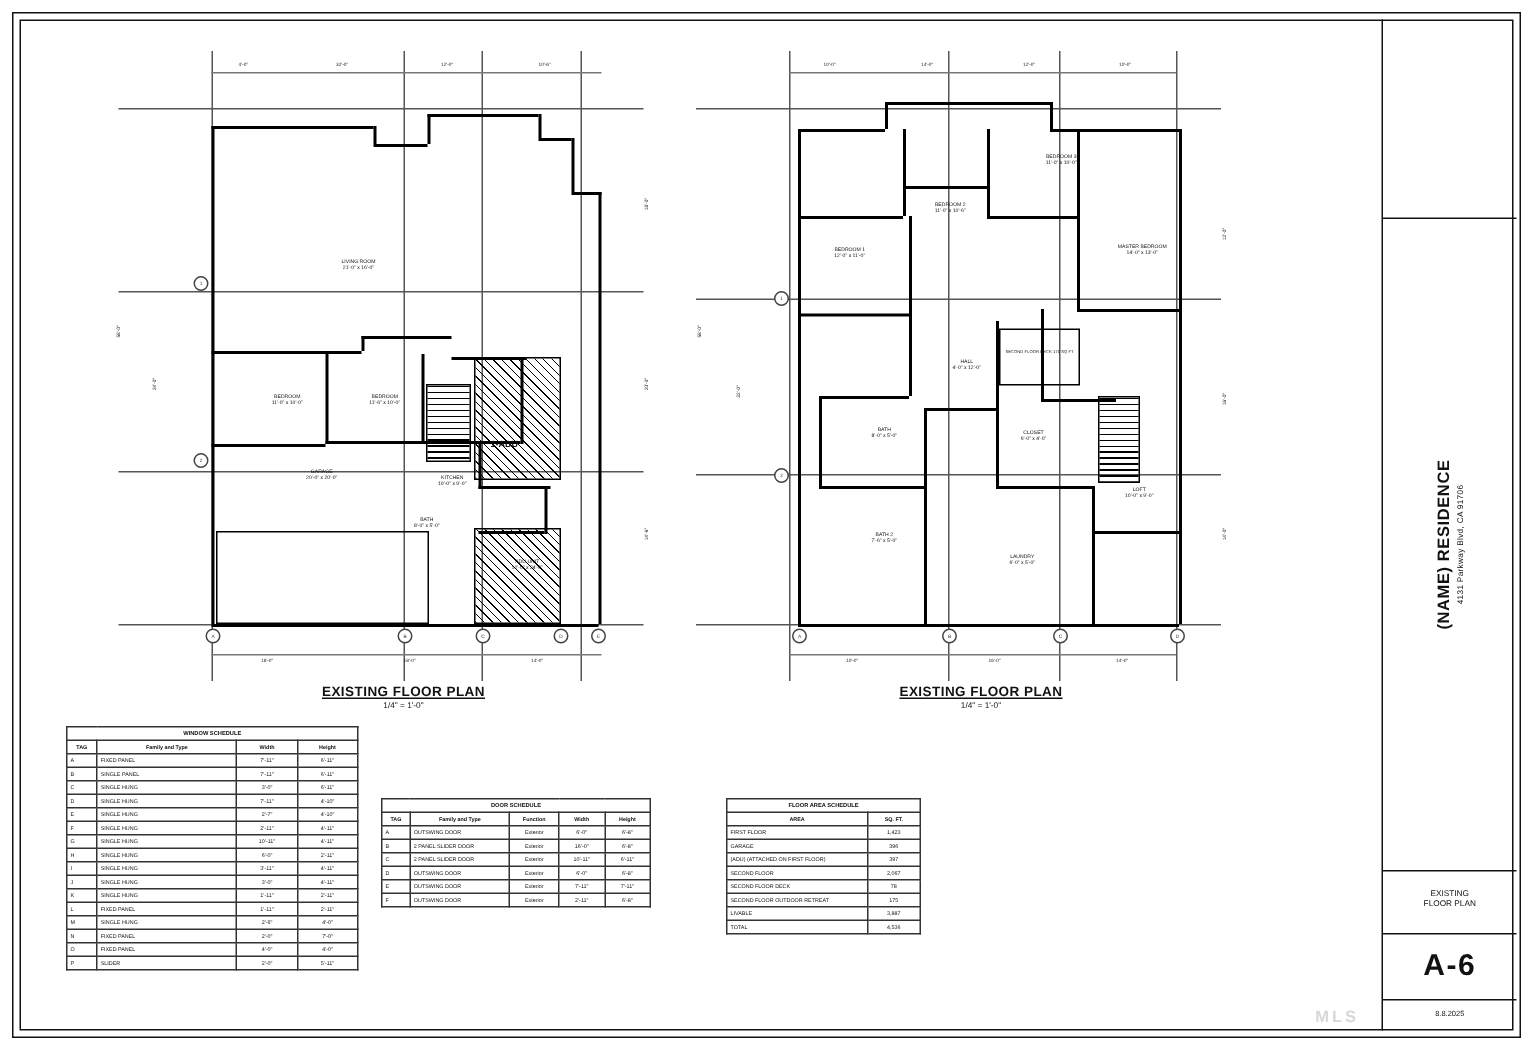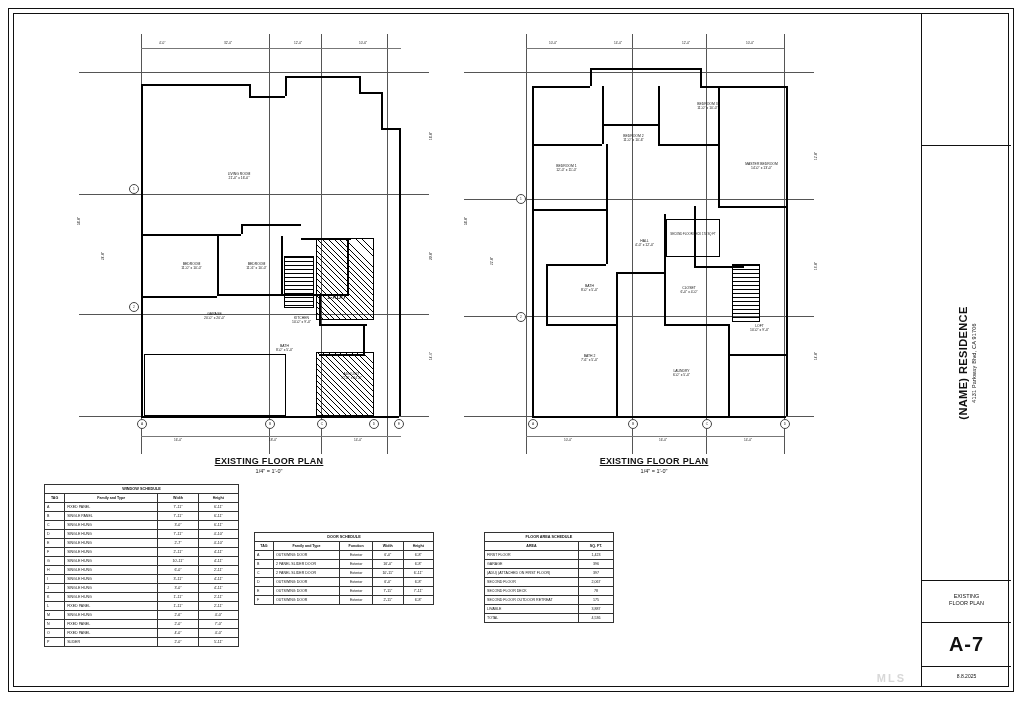--- a/index.html
+++ b/index.html
@@ -234,21 +234,21 @@
         <div class="proj-addr">4131 Parkway Blvd, CA 91706</div>
       </div>
     </div>
     <div class="tb-cell tb-sheettitle">
       <div class="lbl">
         <div>EXISTING</div>
         <div>FLOOR PLAN</div>
       </div>
     </div>
     <div class="tb-cell tb-sheetno">
-      <div class="num">A-7</div>
+      <div class="num">A-6</div>
     </div>
     <div class="tb-cell tb-date">
       <div class="dt">8.8.2025</div>
     </div>
   </div>
 
   <div class="drawing-area">
 
     <div class="plan" style="left:55px; top:10px; width:380px; height:440px;">
 

